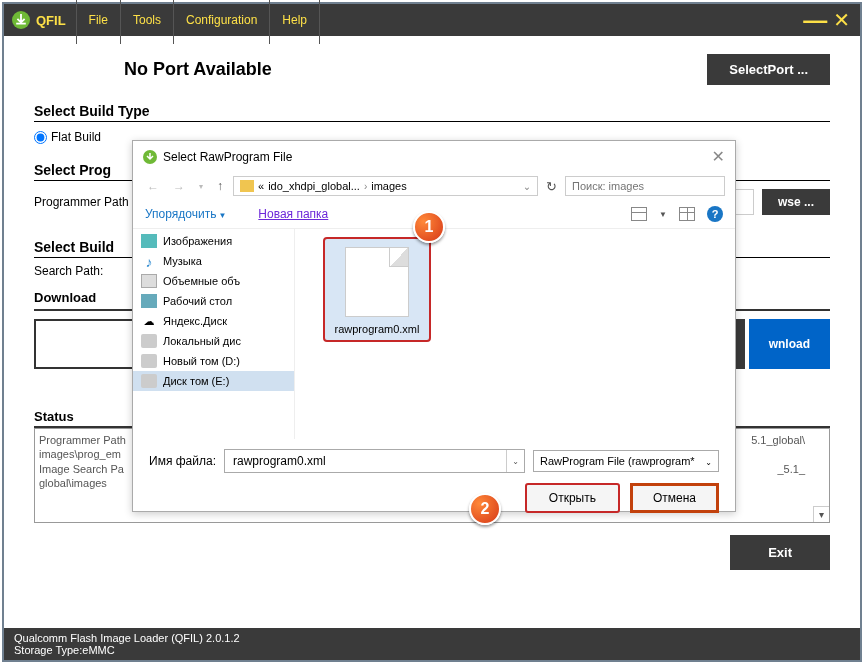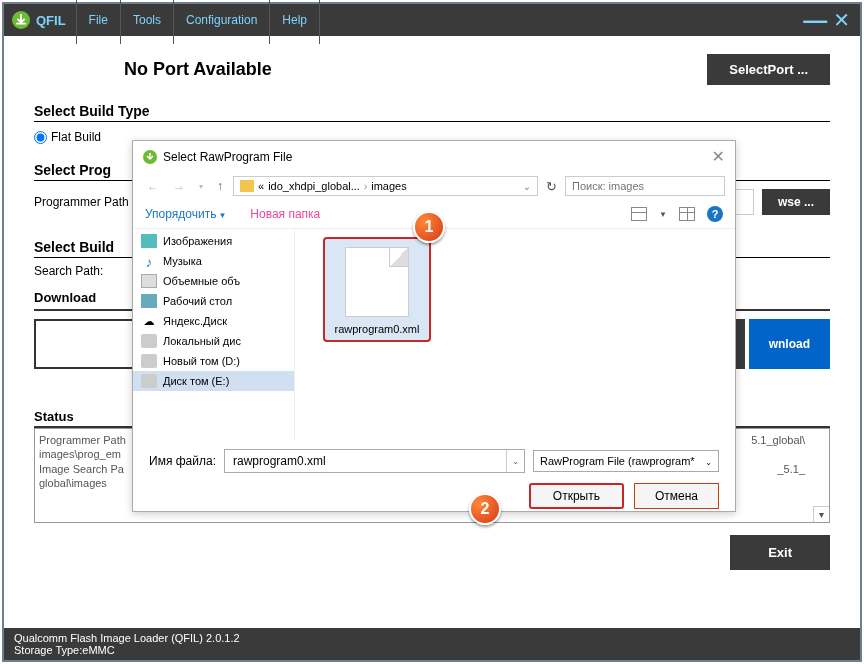--- a/index.html
+++ b/index.html
@@ -1,18 +1,18 @@
 <!DOCTYPE html>
 <html><head>
 <meta charset="utf-8">
 <style>
 * { box-sizing: border-box; margin: 0; padding: 0; font-family: Arial, sans-serif; }
 body { background: #fff; width: 864px; height: 664px; overflow: hidden; position: relative; }
 .outer-border { border: 2px solid #708090; width: 860px; height: 660px; margin: 2px; position: relative; }
-.titlebar { background: #3a3a3a; height: 32px; display: flex; align-items: center; color: #7dd3fc; }
+.titlebar { background: #3a3a3a; height: 32px; display: flex; align-items: center; color: #fde047; }
 .app-logo { width: 18px; height: 18px; background: #6fb936; border-radius: 50%; display: flex; align-items: center; justify-content: center; margin-left: 8px; }
 .app-logo svg { width: 12px; height: 12px; }
 .app-title { font-weight: bold; margin-left: 6px; font-size: 13px; }
 .menu { display: flex; margin-left: 10px; }
 .menu-item { padding: 0 12px; border-left: 1px solid #555; height: 48px; display: flex; align-items: center; font-size: 12px; cursor: pointer; }
 .menu-item:last-child { border-right: 1px solid #555; }
 .win-min { margin-left: auto; margin-right: 6px; font-size: 24px; font-weight: bold; cursor: pointer; }
 .win-close { margin-right: 10px; font-size: 20px; cursor: pointer; }
 .content { padding: 10px 30px; position: relative; }
 .port-row { display: flex; align-items: center; margin-top: 8px; }
@@ -47,21 +47,21 @@
 .nav-arrow { color: #bbb; padding: 2px 4px; }
 .nav-arrow.up { color: #555; }
 .nav-path { flex: 1; border: 1px solid #ccc; padding: 3px 6px; display: flex; align-items: center; gap: 4px; font-size: 11px; }
 .folder-icon { width: 14px; height: 12px; background: #f0c550; display: inline-block; }
 .chev { color: #888; font-size: 10px; }
 .refresh-icon { color: #555; font-size: 13px; padding: 0 2px; }
 .search-input { border: 1px solid #ccc; padding: 3px 6px; width: 160px; font-size: 11px; color: #888; }
 .dlg-toolbar { display: flex; align-items: center; padding: 6px 12px; border-bottom: 1px solid #eee; font-size: 12px; }
 .tool-link { color: #1976c5; cursor: pointer; }
 .tool-link .dd { font-size: 8px; margin-left: 2px; }
-.new-folder { color: #ec4899; margin-left: 24px; cursor: pointer; }
+.new-folder { color: #6d28d9; margin-left: 32px; cursor: pointer; text-decoration: underline; }
 .tool-right { margin-left: auto; display: flex; gap: 12px; align-items:center;}
 .view-icon { width: 16px; height: 14px; border: 1px solid #888; position: relative; }
 .view-icon::before { content: ''; position: absolute; top: 30%; left: 0; right: 0; height: 1px; background: #888; }
 .view-icon.col::after { content: ''; position: absolute; top: 0; bottom: 0; left: 50%; width: 1px; background: #888; }
 .help-icon { width: 16px; height: 16px; background: #1976c5; color: #fff; border-radius: 50%; display: flex; align-items: center; justify-content: center; font-size: 11px; font-weight: bold; }
 .dlg-body { display: flex; height: 210px; }
 .sidebar { width: 162px; border-right: 1px solid #eee; overflow: hidden; padding-top: 2px; }
 .side-item { display: flex; align-items: center; gap: 6px; padding: 3px 8px; font-size: 11px; cursor: pointer; white-space: nowrap; }
 .side-item.selected { background: #d0e0f0; }
 .side-icon { width: 16px; height: 14px; display:inline-block; flex-shrink:0;}
@@ -80,21 +80,21 @@
 .callout { position: absolute; width: 32px; height: 32px; background: radial-gradient(circle at 30% 30%, #ff8838, #d63818); border-radius: 50%; border: 2px solid #fff; box-shadow: 0 2px 3px rgba(0,0,0,.4); display: flex; align-items: center; justify-content: center; color: #fff; font-weight: bold; font-size: 16px; z-index: 10; }
 .dlg-footer { padding: 10px 16px 14px; }
 .fname-row { display: flex; align-items: center; gap: 8px; margin-bottom: 10px; }
 .fname-label { font-size: 12px; }
 .fname-input-wrap { flex: 1; display: flex; border: 1px solid #aaa; }
 .fname-input-wrap input { flex:1; border:none; padding:4px 8px; font-size:12px; }
 .fname-dd { width: 18px; border-left: 1px solid #ccc; display:flex; align-items:center; justify-content:center; font-size:8px; color:#555;}
 .filter-select { border: 1px solid #aaa; padding: 4px 6px; font-size: 11px; width: 186px; display:flex; align-items:flex-end; justify-content:space-between;}
 .btn-row { display: flex; justify-content: flex-end; gap: 10px; }
 .open-btn { border: 2px solid #c62828; border-radius: 3px; padding: 4px 22px; font-size: 12px; background: #f5f5f5; cursor: pointer; }
-.cancel-btn { border: 1px solid #c2410c; padding: 5px 20px; font-size: 12px; background: #f5f5f5; cursor: pointer; }
+.cancel-btn { border: 3px solid #c2410c; padding: 5px 20px; font-size: 12px; background: #f5f5f5; cursor: pointer; }
 </style>
 </head>
 <body>
 
 <div class="outer-border">
   <div class="titlebar">
     <div class="app-logo">
         <svg viewBox="0 0 10 10">
           <path d="M5 0 L5 7 M2 4 L5 7 L8 4" stroke="#fff" stroke-width="1.5" fill="none"></path>
           <path d="M1 8 L9 8" stroke="#fff" stroke-width="1.5"></path>

